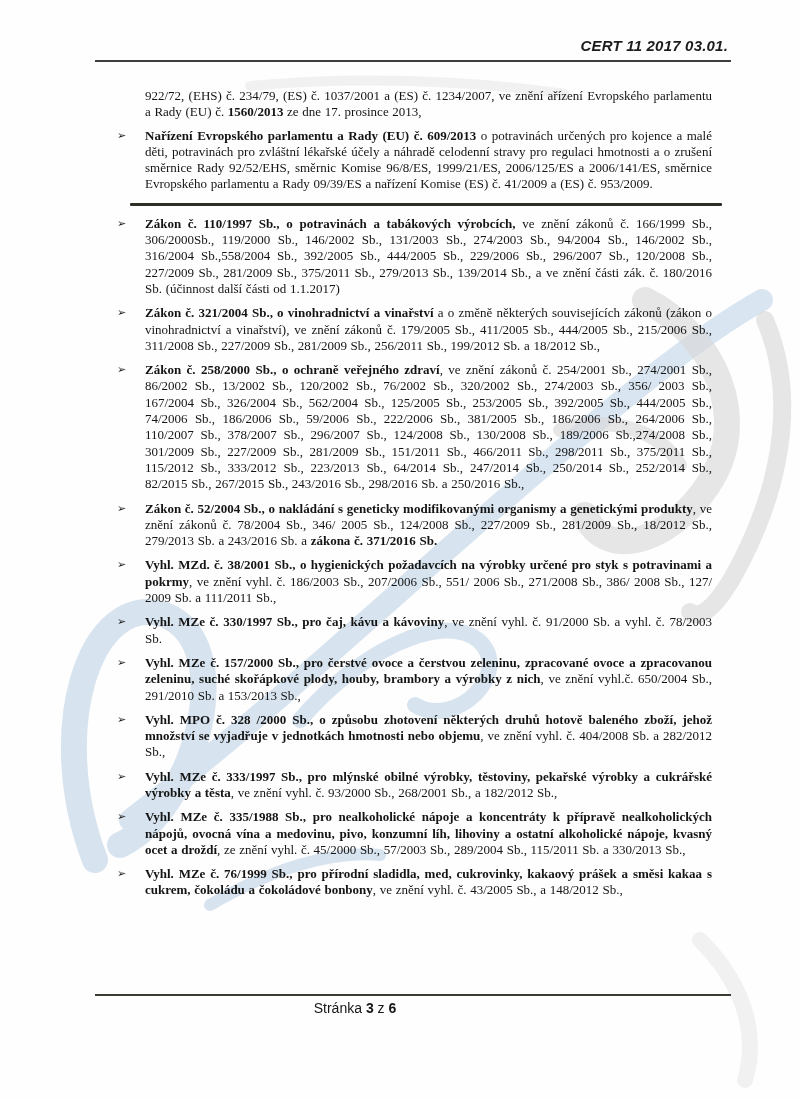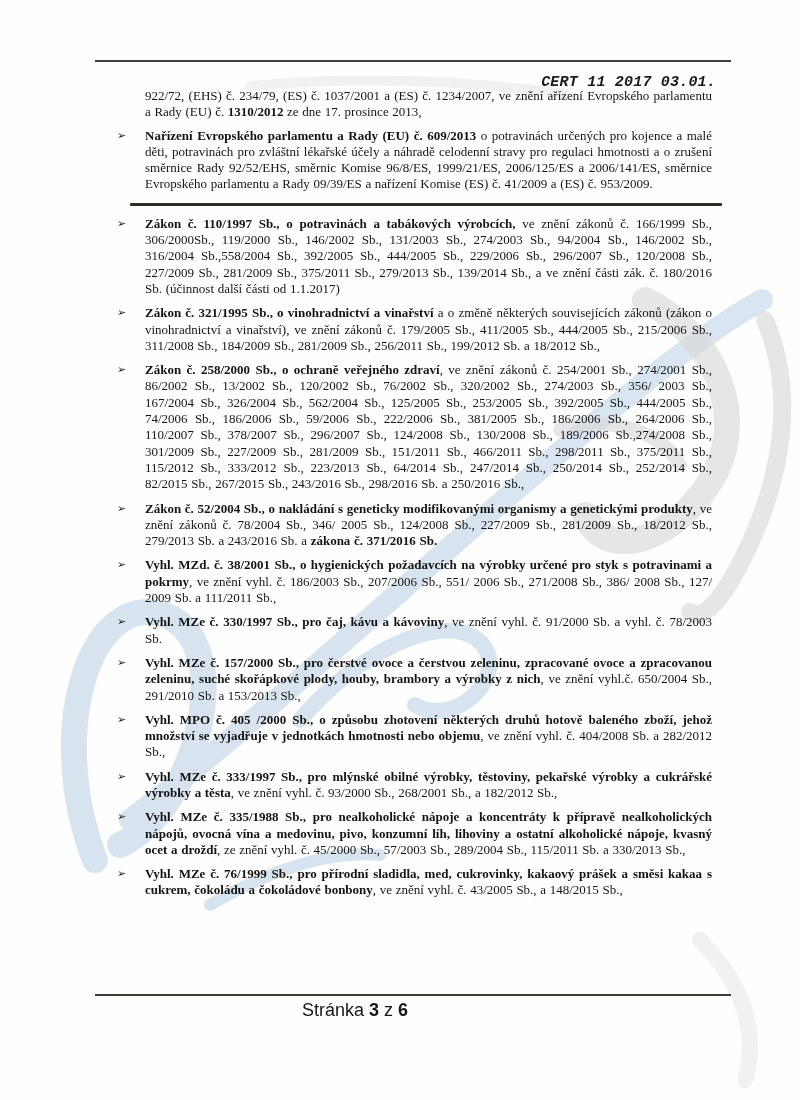--- a/index.html
+++ b/index.html
@@ -3,25 +3,24 @@
 <meta charset="utf-8">
 <style>
   html,body { margin:0; padding:0; background:#e9e9e9; }
   .page {
     position:relative; width:800px; height:1100px; margin:0 auto;
     background:#fefefe; overflow:hidden;
     font-family:"Liberation Serif", serif; color:#141414;
   }
   .wm { position:absolute; top:0; left:0; z-index:0; }
   .header-code {
-    position:absolute; top:37px; right:84px; z-index:2;
-    font-family:Liberation Mono, monospace;
+    position:absolute; top:37px; right:72px; z-index:2;
+    font-family:Liberation Sans, sans-serif;
     font-weight:700; font-style:italic; font-size:15px; letter-spacing:.2px;
     color:#1c1c1c;
-    margin-top:37px;
   }
   .header-rule {
     position:absolute; top:60px; left:95px; width:636px; height:2px;
     background:#3e3e3c; z-index:2;
   }
   .content {
     position:absolute; top:88px; left:145px; width:567px; z-index:1;
   }
   .para, .entry-body {
     text-align:justify; font-size:13px; line-height:16.3px;
@@ -37,21 +36,21 @@
   .divider {
     height:3px; background:#2e2d26; width:592px;
     margin:10px 0 10px -15px; border-radius:1px;
   }
   .footer-rule {
     position:absolute; left:95px; top:994px; width:636px; height:2px;
     background:#3b3a33; z-index:2;
   }
   .footer-text {
     position:absolute; top:1000px; left:85px; width:540px; text-align:center;
-    font-family:"Liberation Sans", sans-serif; font-size:18px; color:#161616;
+    font-family:"Liberation Sans", sans-serif; font-size:14px; color:#161616;
     z-index:2;
   }
 </style>
 </head>
 <body>
 
 <div class="page">
 
   <svg class="wm" width="800" height="1100" viewBox="0 0 800 1100" aria-hidden="true">
     <g fill="none" stroke="#b9cfe4" opacity="0.55" stroke-linecap="round">
@@ -67,39 +66,39 @@
       <path d="M250 86 C 350 76, 470 80, 565 94" stroke-width="10" opacity="0.5"></path>
       <path d="M700 940 C 740 980, 760 1030, 745 1080" stroke-width="16" opacity="0.5"></path>
     </g>
   </svg>
 
   <div class="header-code">CERT 11 2017 03.01.</div>
   <div class="header-rule"></div>
 
   <div class="content">
 
-    <div class="para intro"><span>922/72, (EHS) č. 234/79, (ES) č. 1037/2001 a (ES) č. 1234/2007, ve znění ařízení Evropského parlamentu a Rady (EU) č. </span><span class="b">1310/2012</span><span> ze dne 17. prosince 2013,</span></div>
+    <div class="para intro"><span>922/72, (EHS) č. 234/79, (ES) č. 1037/2001 a (ES) č. 1234/2007, ve znění ařízení Evropského parlamentu a Rady (EU) č. </span><span class="b">1560/2013</span><span> ze dne 17. prosince 2013,</span></div>
 
     <div>
         <div class="entry">
           <span class="marker">➢</span>
           <div class="entry-body"><span class="b">Nařízení Evropského parlamentu a Rady (EU) č. 609/2013</span><span> o potravinách určených pro kojence a malé děti, potravinách pro zvláštní lékařské účely a náhradě celodenní stravy pro regulaci hmotnosti a o zrušení směrnice Rady 92/52/EHS, směrnic Komise 96/8/ES, 1999/21/ES, 2006/125/ES a 2006/141/ES, směrnice Evropského parlamentu a Rady 09/39/ES a nařízení Komise (ES) č. 41/2009 a (ES) č. 953/2009.</span></div>
         </div>
       </div>
 
     <div class="divider"></div>
 
     <div>
         <div class="entry">
           <span class="marker">➢</span>
           <div class="entry-body"><span class="b">Zákon č. 110/1997 Sb., o potravinách a tabákových výrobcích,</span><span> ve znění zákonů č. 166/1999 Sb., 306/2000Sb., 119/2000 Sb., 146/2002 Sb., 131/2003 Sb., 274/2003 Sb., 94/2004 Sb., 146/2002 Sb., 316/2004 Sb.,558/2004 Sb., 392/2005 Sb., 444/2005 Sb., 229/2006 Sb., 296/2007 Sb., 120/2008 Sb., 227/2009 Sb., 281/2009 Sb., 375/2011 Sb., 279/2013 Sb., 139/2014 Sb., a ve znění části zák. č. 180/2016 Sb. (účinnost další části od 1.1.2017)</span></div>
         </div>
         <div class="entry">
           <span class="marker">➢</span>
-          <div class="entry-body"><span class="b">Zákon č. 321/1995 Sb., o vinohradnictví a vinařství</span><span> a o změně některých souvisejících zákonů (zákon o vinohradnictví a vinařství), ve znění zákonů č. 179/2005 Sb., 411/2005 Sb., 444/2005 Sb., 215/2006 Sb., 311/2008 Sb., 184/2009 Sb., 281/2009 Sb., 256/2011 Sb., 199/2012 Sb. a 18/2012 Sb.,</span></div>
+          <div class="entry-body"><span class="b">Zákon č. 321/2004 Sb., o vinohradnictví a vinařství</span><span> a o změně některých souvisejících zákonů (zákon o vinohradnictví a vinařství), ve znění zákonů č. 179/2005 Sb., 411/2005 Sb., 444/2005 Sb., 215/2006 Sb., 311/2008 Sb., 227/2009 Sb., 281/2009 Sb., 256/2011 Sb., 199/2012 Sb. a 18/2012 Sb.,</span></div>
         </div>
         <div class="entry">
           <span class="marker">➢</span>
           <div class="entry-body"><span class="b">Zákon č. 258/2000 Sb., o ochraně veřejného zdraví</span><span>, ve znění zákonů č. 254/2001 Sb., 274/2001 Sb., 86/2002 Sb., 13/2002 Sb., 120/2002 Sb., 76/2002 Sb., 320/2002 Sb., 274/2003 Sb., 356/ 2003 Sb., 167/2004 Sb., 326/2004 Sb., 562/2004 Sb., 125/2005 Sb., 253/2005 Sb., 392/2005 Sb., 444/2005 Sb., 74/2006 Sb., 186/2006 Sb., 59/2006 Sb., 222/2006 Sb., 381/2005 Sb., 186/2006 Sb., 264/2006 Sb., 110/2007 Sb., 378/2007 Sb., 296/2007 Sb., 124/2008 Sb., 130/2008 Sb., 189/2006 Sb.,274/2008 Sb., 301/2009 Sb., 227/2009 Sb., 281/2009 Sb., 151/2011 Sb., 466/2011 Sb., 298/2011 Sb., 375/2011 Sb., 115/2012 Sb., 333/2012 Sb., 223/2013 Sb., 64/2014 Sb., 247/2014 Sb., 250/2014 Sb., 252/2014 Sb., 82/2015 Sb., 267/2015 Sb., 243/2016 Sb., 298/2016 Sb. a 250/2016 Sb.,</span></div>
         </div>
         <div class="entry">
           <span class="marker">➢</span>
           <div class="entry-body"><span class="b">Zákon č. 52/2004 Sb., o nakládání s geneticky modifikovanými organismy a genetickými produkty</span><span>, ve znění zákonů č. 78/2004 Sb., 346/ 2005 Sb., 124/2008 Sb., 227/2009 Sb., 281/2009 Sb., 18/2012 Sb., 279/2013 Sb. a 243/2016 Sb. a </span><span class="b">zákona č. 371/2016 Sb.</span></div>
         </div>
         <div class="entry">
@@ -109,33 +108,33 @@
         <div class="entry">
           <span class="marker">➢</span>
           <div class="entry-body"><span class="b">Vyhl. MZe č. 330/1997 Sb., pro čaj, kávu a kávoviny</span><span>, ve znění vyhl. č. 91/2000 Sb. a vyhl. č. 78/2003 Sb.</span></div>
         </div>
         <div class="entry">
           <span class="marker">➢</span>
           <div class="entry-body"><span class="b">Vyhl. MZe č. 157/2000 Sb., pro čerstvé ovoce a čerstvou zeleninu, zpracované ovoce a zpracovanou zeleninu, suché skořápkové plody, houby, brambory a výrobky z nich</span><span>, ve znění vyhl.č. 650/2004 Sb., 291/2010 Sb. a 153/2013 Sb.,</span></div>
         </div>
         <div class="entry">
           <span class="marker">➢</span>
-          <div class="entry-body"><span class="b">Vyhl. MPO č. 405 /2000 Sb., o způsobu zhotovení některých druhů hotově baleného zboží, jehož množství se vyjadřuje v jednotkách hmotnosti nebo objemu</span><span>, ve znění vyhl. č. 404/2008 Sb. a 282/2012 Sb.,</span></div>
+          <div class="entry-body"><span class="b">Vyhl. MPO č. 328 /2000 Sb., o způsobu zhotovení některých druhů hotově baleného zboží, jehož množství se vyjadřuje v jednotkách hmotnosti nebo objemu</span><span>, ve znění vyhl. č. 404/2008 Sb. a 282/2012 Sb.,</span></div>
         </div>
         <div class="entry">
           <span class="marker">➢</span>
           <div class="entry-body"><span class="b">Vyhl. MZe č. 333/1997 Sb., pro mlýnské obilné výrobky, těstoviny, pekařské výrobky a cukrářské výrobky a těsta</span><span>, ve znění vyhl. č. 93/2000 Sb., 268/2001 Sb., a 182/2012 Sb.,</span></div>
         </div>
         <div class="entry">
           <span class="marker">➢</span>
           <div class="entry-body"><span class="b">Vyhl. MZe č. 335/1988 Sb., pro nealkoholické nápoje a koncentráty k přípravě nealkoholických nápojů, ovocná vína a medovinu, pivo, konzumní líh, lihoviny a ostatní alkoholické nápoje, kvasný ocet a droždí</span><span>, ze znění vyhl. č. 45/2000 Sb., 57/2003 Sb., 289/2004 Sb., 115/2011 Sb. a 330/2013 Sb.,</span></div>
         </div>
         <div class="entry">
           <span class="marker">➢</span>
-          <div class="entry-body"><span class="b">Vyhl. MZe č. 76/1999 Sb., pro přírodní sladidla, med, cukrovinky, kakaový prášek a směsi kakaa s cukrem, čokoládu a čokoládové bonbony</span><span>, ve znění vyhl. č. 43/2005 Sb., a 148/2015 Sb.,</span></div>
+          <div class="entry-body"><span class="b">Vyhl. MZe č. 76/1999 Sb., pro přírodní sladidla, med, cukrovinky, kakaový prášek a směsi kakaa s cukrem, čokoládu a čokoládové bonbony</span><span>, ve znění vyhl. č. 43/2005 Sb., a 148/2012 Sb.,</span></div>
         </div>
       </div>
 
   </div>
 
   <div class="footer-rule"></div>
   <div class="footer-text"><span>Stránka </span><span class="b">3</span><span> z </span><span class="b">6</span></div>
 
 </div>
 

